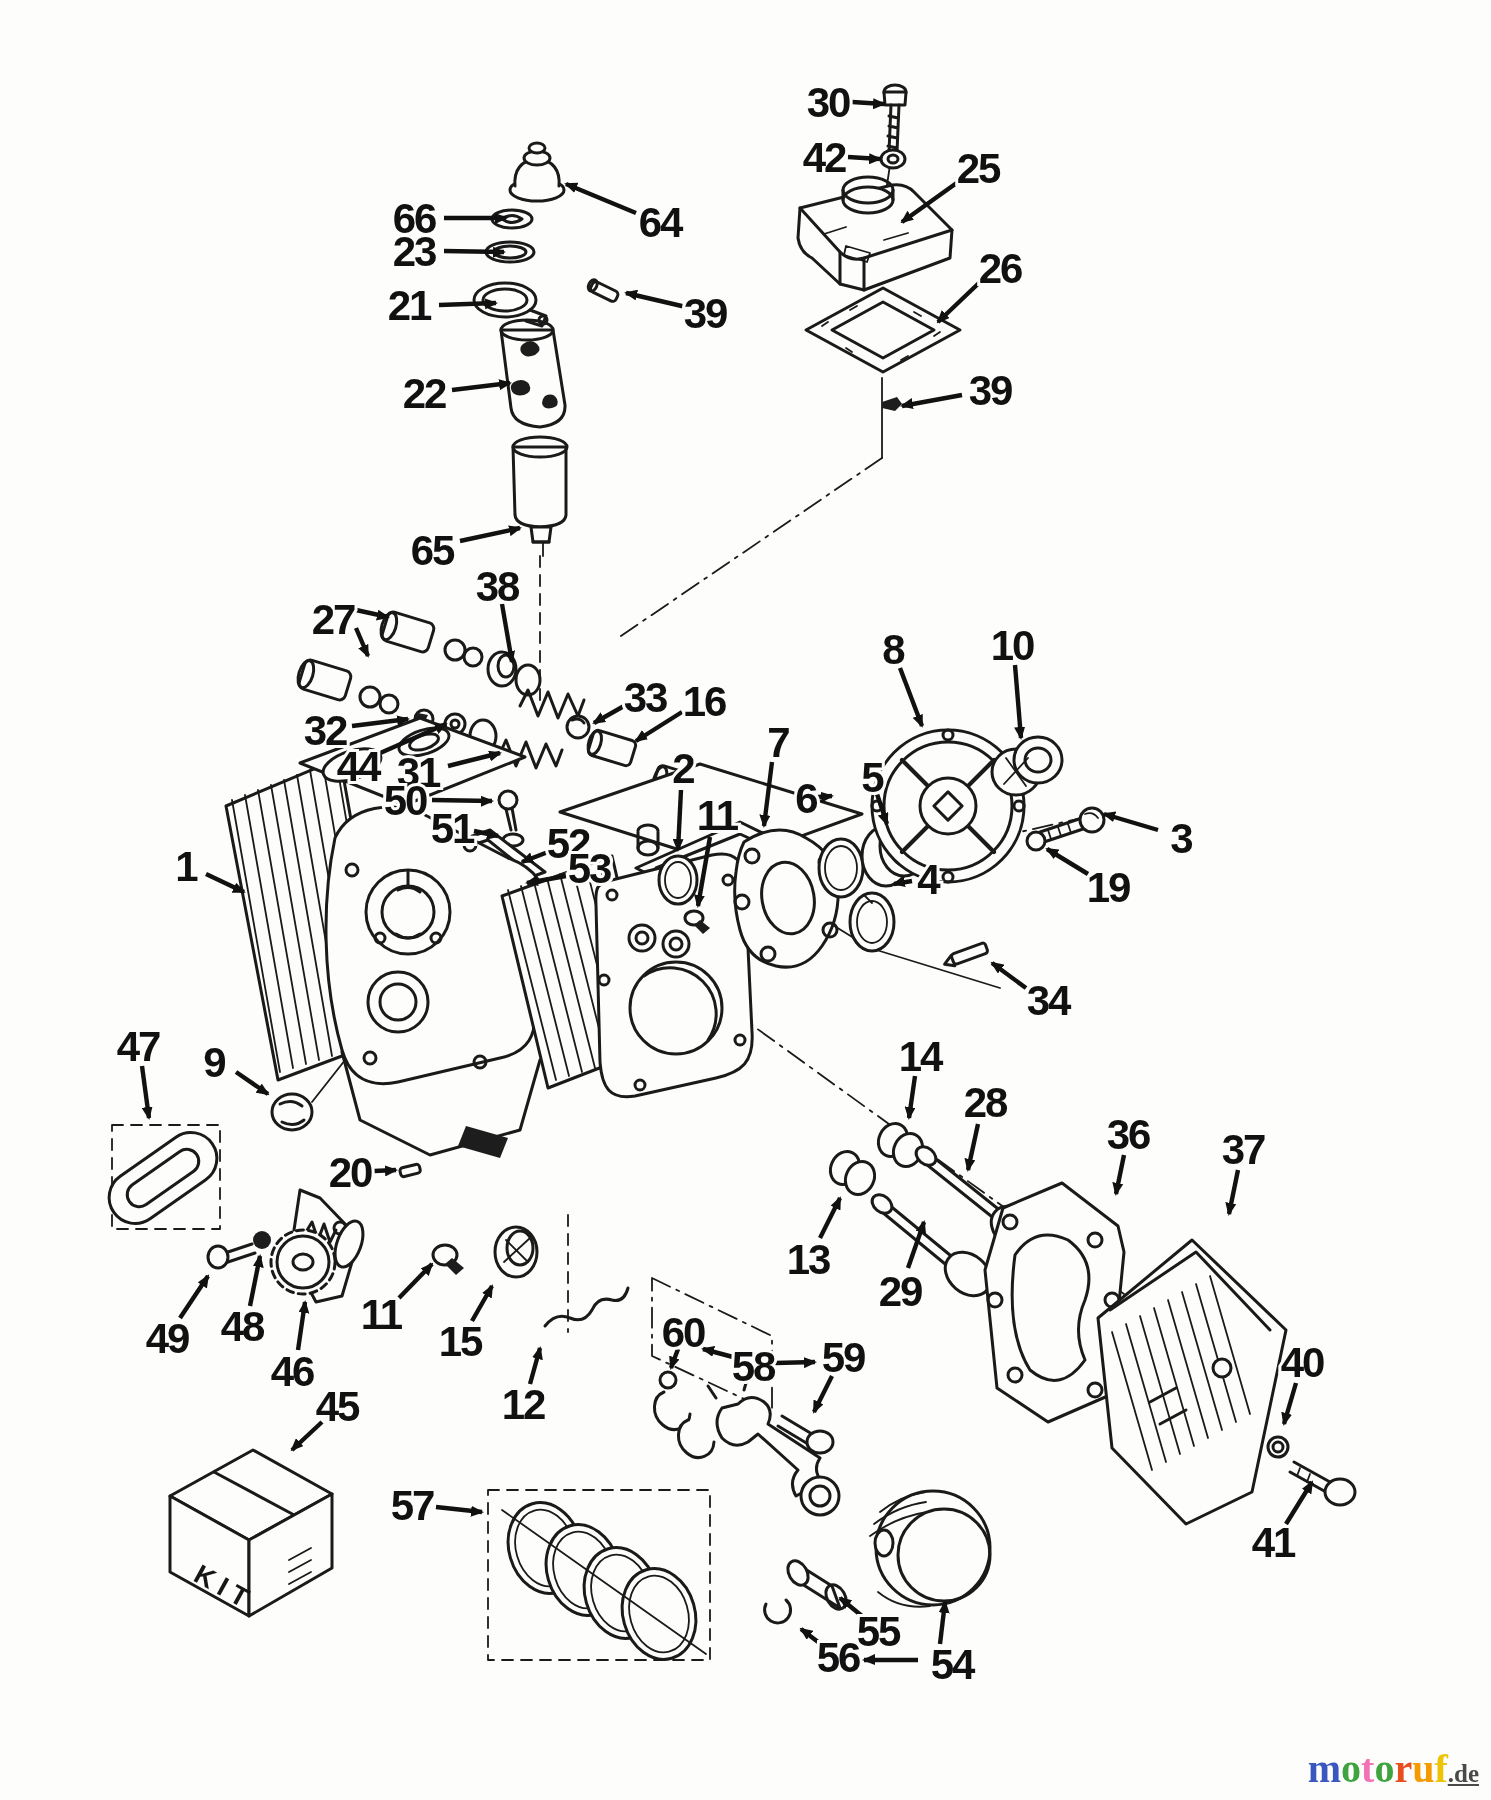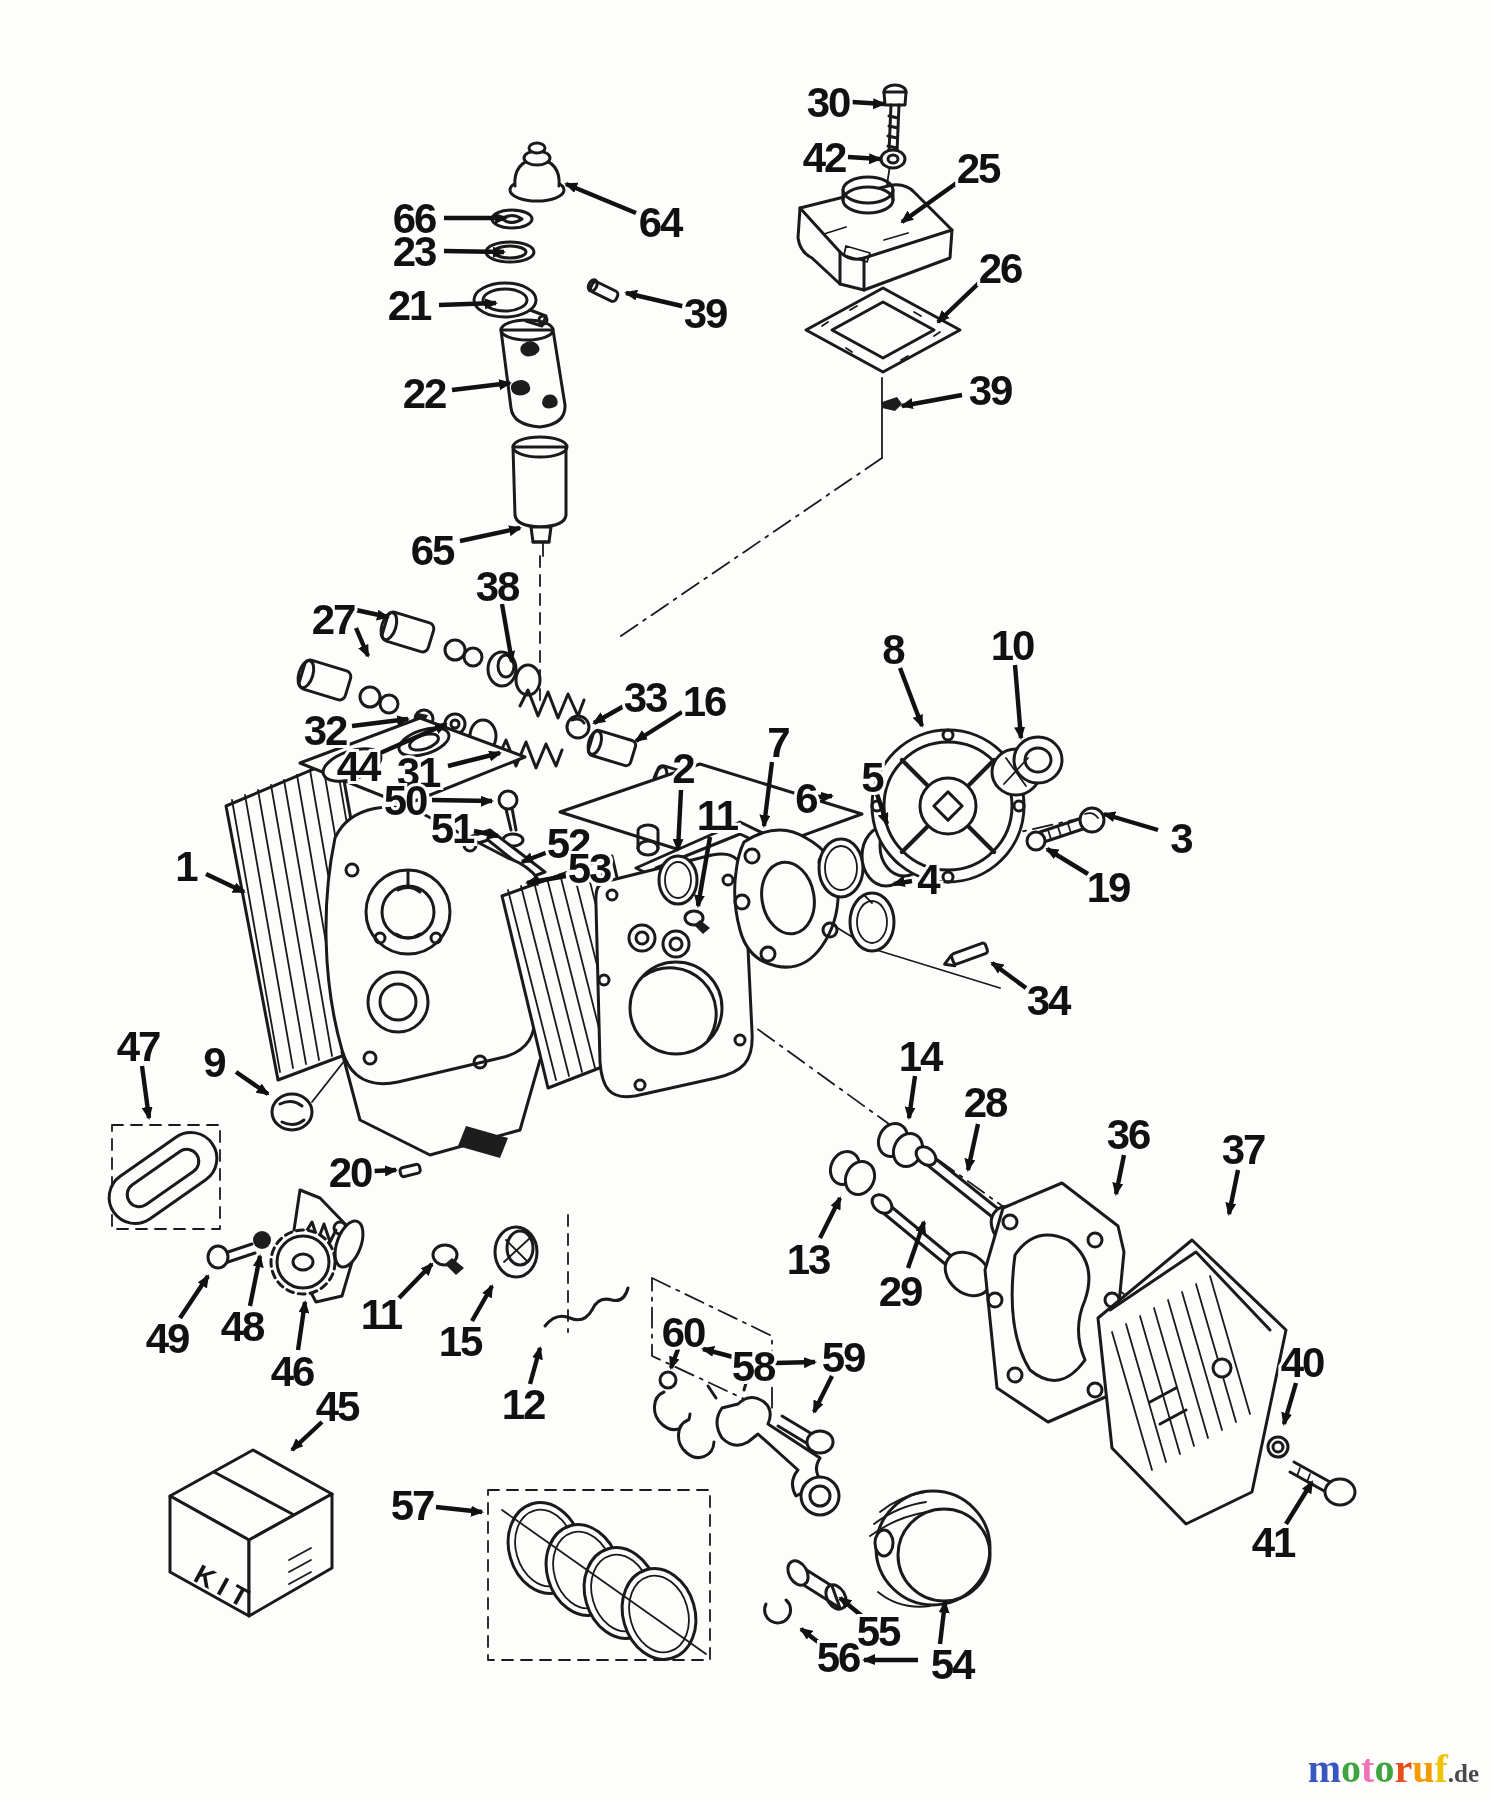--- a/index.html
+++ b/index.html
@@ -13,21 +13,21 @@
   .dashdot{stroke-dasharray:20 7 3 7;}
   .wfill{fill:#fdfdfb;}
   .dk{fill:#1d1d1d;stroke:none;}
   .callout-text{font-family:"Liberation Sans",sans-serif;font-weight:bold;font-size:42px;
        fill:#111;paint-order:stroke;stroke:#fdfdfb;stroke-width:6px;letter-spacing:-2px;}
   .arrow{stroke:#111;stroke-width:4.4;fill:none;}
   .kit-text{font-family:"Liberation Sans",sans-serif;font-weight:bold;font-size:27px;
        letter-spacing:7px;fill:#161616;}
   #logo{position:absolute;right:12px;bottom:8px;font-family:"Liberation Serif",serif;
         font-weight:bold;font-size:40px;letter-spacing:0px;}
-  #logo .de{font-size:25px;font-weight:bold;}
+  #logo .de{font-size:25px;font-weight:bold;text-decoration:underline;}
 </style>
 </head>
 <body>
 
 <div id="page">
 <svg id="diagram" width="1491" height="1800" viewBox="0 0 1491 1800">
   <defs>
     <marker id="ah" markerWidth="13" markerHeight="11" refX="11" refY="5" orient="auto" markerUnits="userSpaceOnUse">
       <path d="M0,0 L13,5 L0,11 z" fill="#111"></path>
     </marker>

